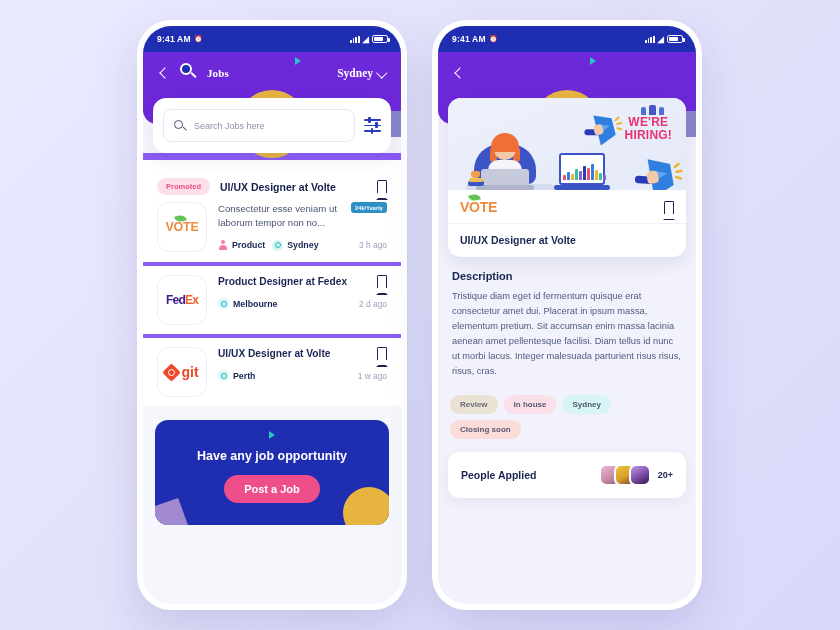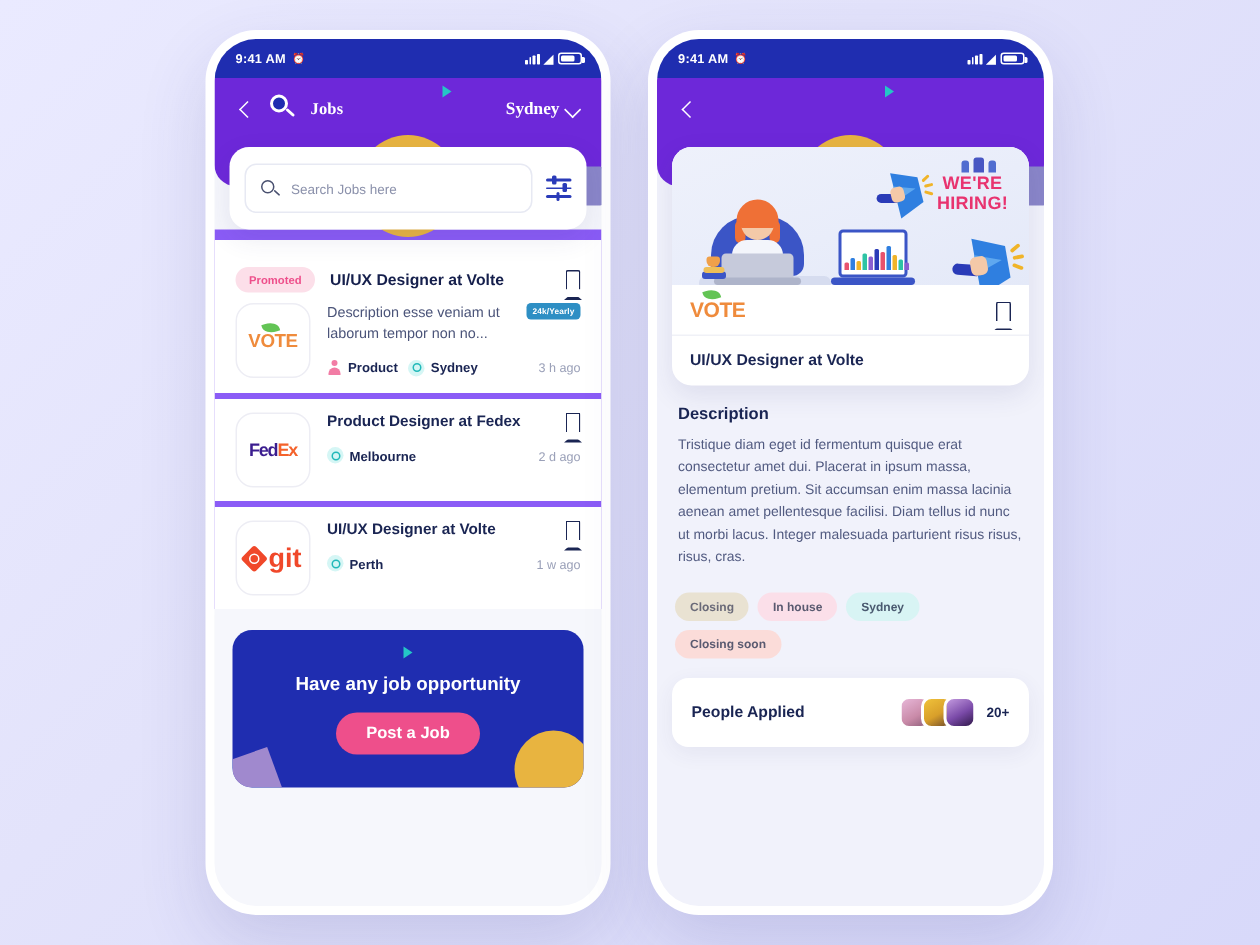--- a/index.html
+++ b/index.html
@@ -235,21 +235,21 @@
     background:#63c455; border-radius:0 80% 0 80%; transform:rotate(-18deg);
   }
   .fedex-logo { font-size:12px; font-weight:bold; letter-spacing:-.8px; }
   .fedex-logo .fed{color:#3b1d8f;} .fedex-logo .ex{color:#f4622b;}
   .git-logo { display:flex; align-items:center; gap:3px; }
   .git-dia {
     width:13px;height:13px;background:#f0482a;transform:rotate(45deg);
     border-radius:2px; display:flex;align-items:center;justify-content:center;
   }
   .git-dia::after{content:'';width:5px;height:5px;border-radius:50%;border:1.6px solid #fff;transform:rotate(-45deg);}
-  .git-txt { font-size:18px;font-weight:bold;color:#f0482a; }
+  .git-txt { font-size:14px;font-weight:bold;color:#f0482a; }
 
   
   .cta-area { background:#f6f7fc; padding:10px 12px 12px; }
   .cta {
     background:#1f2db0; border-radius:13px; height:105px;
     position:relative; overflow:hidden;
     display:flex; flex-direction:column; align-items:center; justify-content:center;
   }
   .cta-tri {
     position:absolute; left:50%; top:11px; transform:translateX(-50%);
@@ -454,21 +454,21 @@
             <span class="promo-title">UI/UX Designer at Volte</span>
             <span class="bookmark"></span>
           </div>
 
           <div class="job-row" style="padding-bottom:8px;">
             <div class="logo-box">
               <span class="vote-logo"><span class="leaf"></span>V<span class="o">O</span>TE</span>
             </div>
             <div class="job-main">
               <div class="job-head">
-                <span class="job-desc">Description esse veniam ut laborum tempor non no...</span>
+                <span class="job-desc">Consectetur esse veniam ut laborum tempor non no...</span>
                 <span class="pay-badge">24k/Yearly</span>
               </div>
               <div class="meta-row">
                 <span class="meta-item">
                   <span class="ico-member"></span>
                   <span>Product</span>
                 </span>
                 <span class="meta-item">
                   <span class="ico-pin"></span>
                   <span>Sydney</span>
@@ -639,21 +639,21 @@
             <span class="bookmark" style="margin-left:auto"></span>
           </div>
 
           <div class="hero-job-title">UI/UX Designer at Volte</div>
         </div>
 
         <div class="sec-title">Description</div>
         <div class="desc-text">Tristique diam eget id fermentum quisque erat consectetur amet dui. Placerat in ipsum massa, elementum pretium. Sit accumsan enim massa lacinia aenean amet pellentesque facilisi. Diam tellus id nunc ut morbi lacus. Integer malesuada parturient risus risus, risus, cras.</div>
 
         <div class="tags-row" id="tags-row">
-            <span class="tag" style="background: rgb(233, 226, 210); color: rgb(106, 106, 120);">Closing</span>
+            <span class="tag" style="background: rgb(233, 226, 210); color: rgb(106, 106, 120);">Review</span>
             <span class="tag" style="background: rgb(251, 223, 233); color: rgb(90, 90, 112);">In house</span>
             <span class="tag" style="background: rgb(216, 244, 244); color: rgb(74, 90, 112);">Sydney</span>
             <span class="tag" style="background: rgb(251, 220, 217); color: rgb(90, 90, 112);">Closing soon</span>
           </div>
 
         <div class="applied-card">
           <span class="applied-label">People Applied</span>
           <span class="avatars">
             <span class="av av1"></span>
             <span class="av av2"></span>

